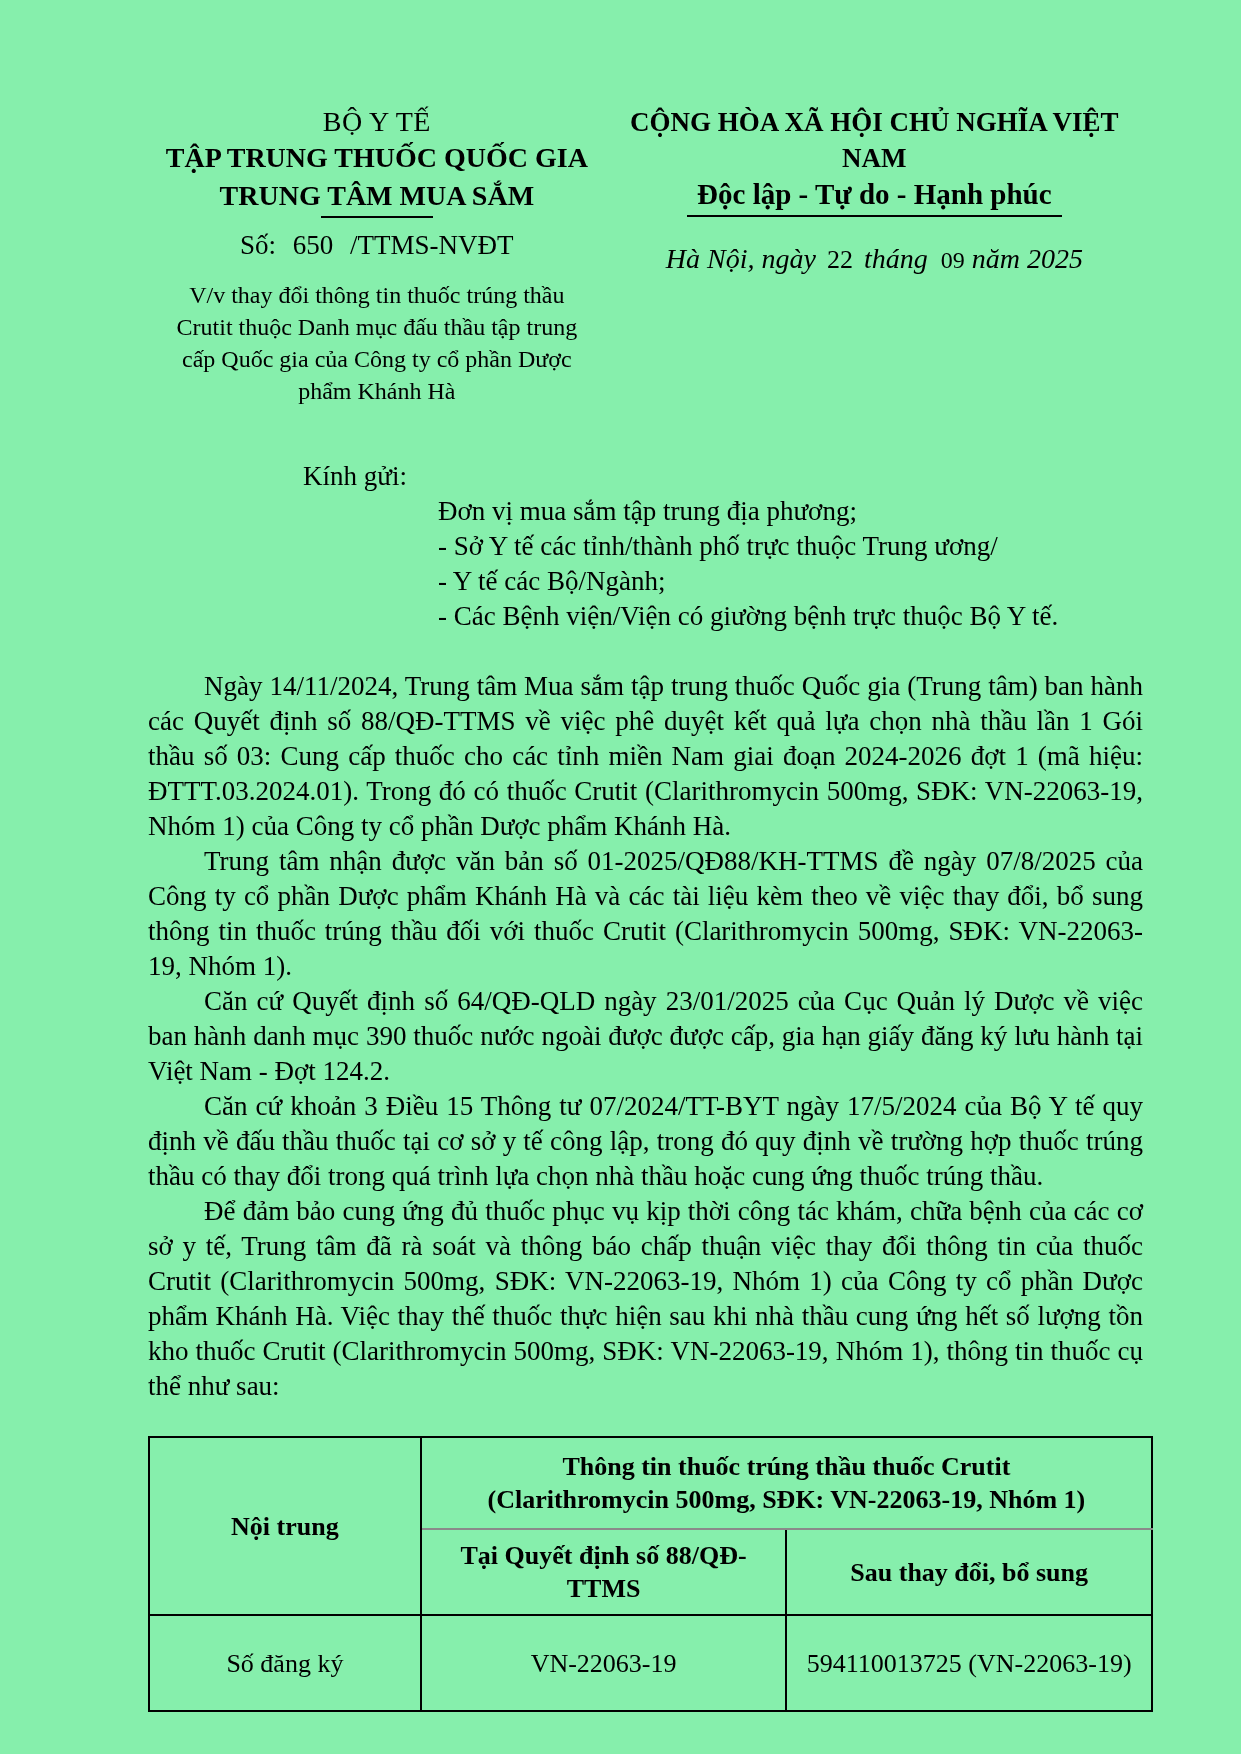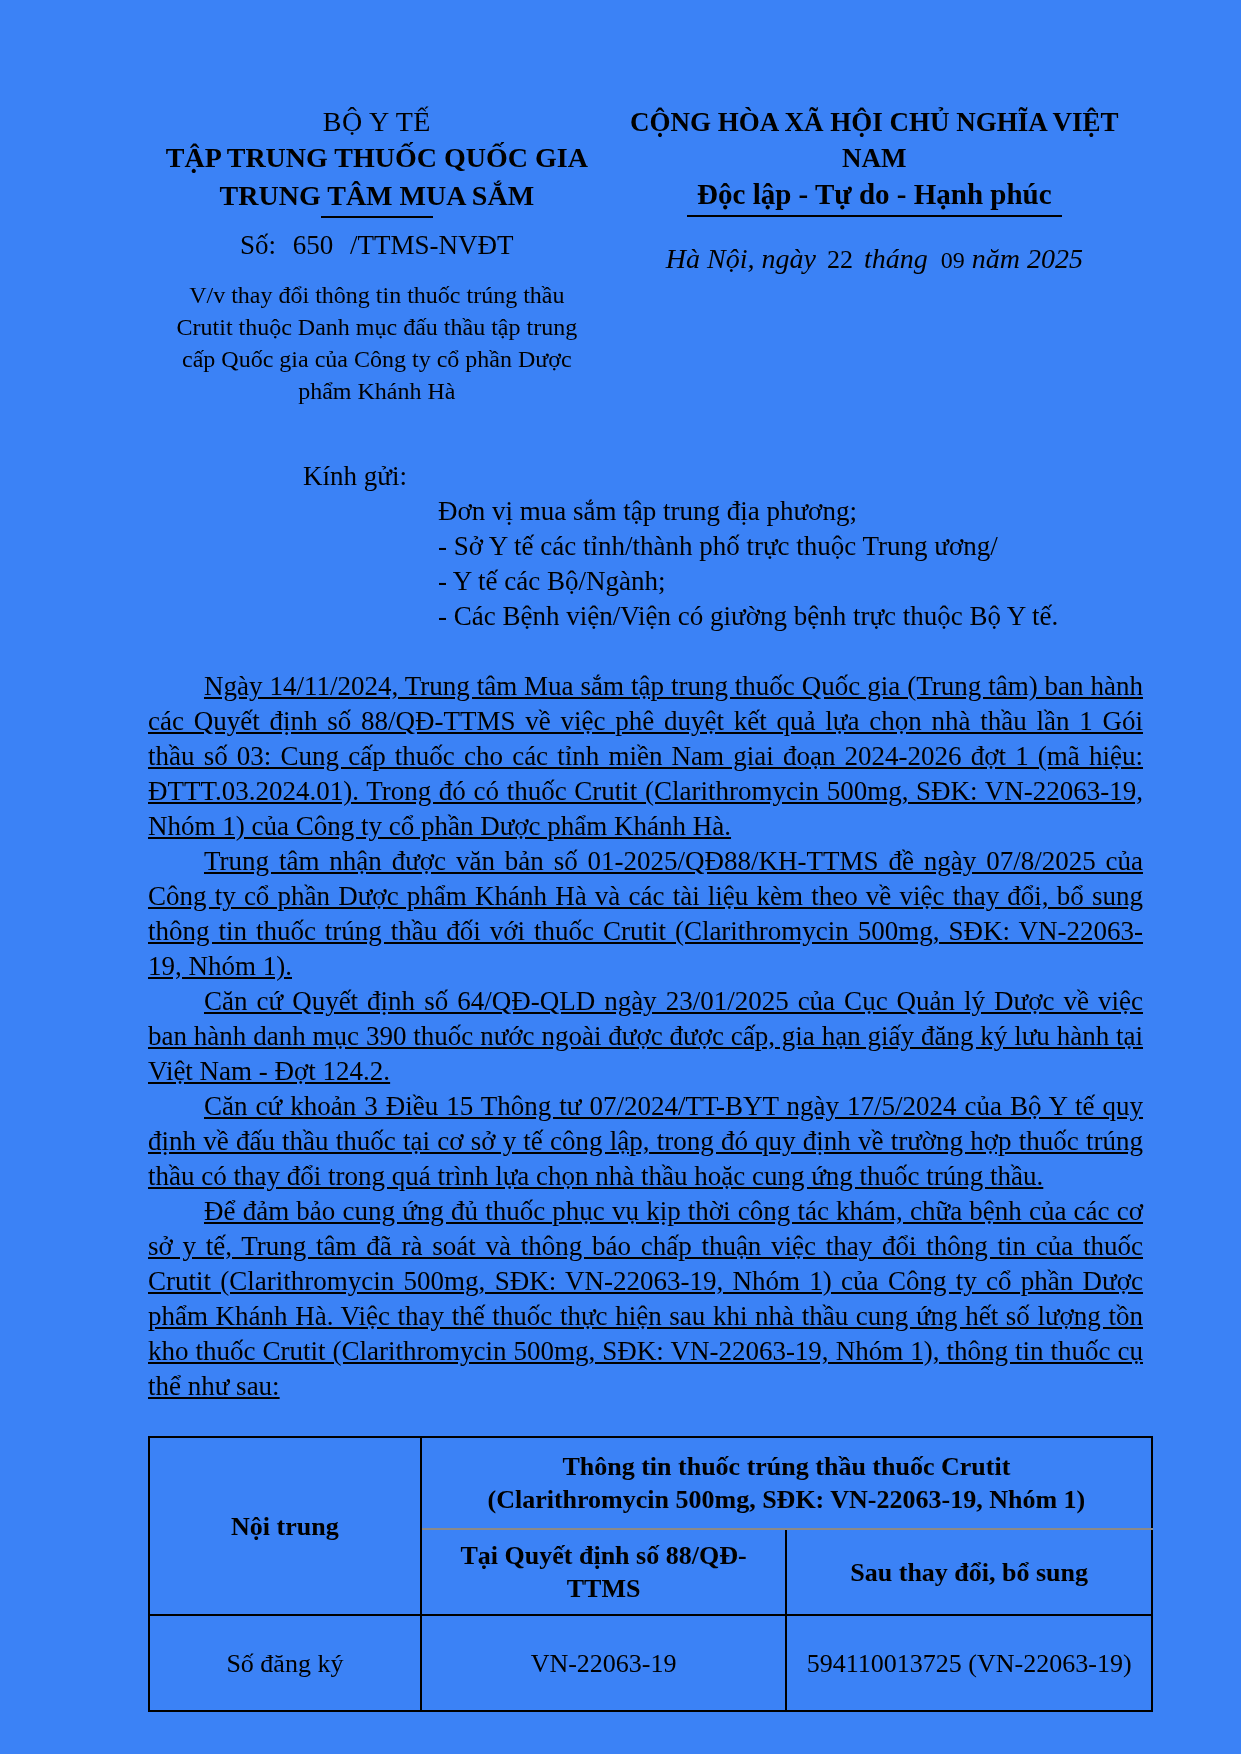--- a/index.html
+++ b/index.html
@@ -1,19 +1,19 @@
 <!DOCTYPE html>
 <html><head>
 <meta charset="utf-8">
 <style>
   html,body{margin:0;padding:0;background:#e8e8e8;}
   .page{
     position:relative;
     width:1241px;height:1754px;
-    background:#3b82f6;
+    background:#86efac;
     box-sizing:border-box;
     padding:104px 98px 0 148px;
     font-family:"Liberation Serif","DejaVu Serif",serif;
     color:#000;
     font-size:27px;
     line-height:35px;
   }
   
   .doc-header{display:flex;align-items:flex-start;}
   .header-left{width:46%;text-align:center;}
@@ -29,21 +29,21 @@
                  border-bottom:2px solid #000;padding:2px 10px 5px 10px;line-height:32px;}
   .date-line{font-style:italic;font-size:28px;margin-top:24px;}
   .date-line .fill{font-style:normal;font-size:26px;padding:0 4px;}
   .date-line .fill-month{font-style:normal;font-size:24px;padding-left:6px;}
   
   .salutation{margin:52px 0 0 155px;}
   .recipient-list{margin-left:290px;}
   .recipient-line{line-height:35px;}
   
   .body-text{margin-top:35px;}
-  .para{text-align:justify;text-indent:56px;line-height:35px;margin:0;text-decoration:underline;}
+  .para{text-align:justify;text-indent:56px;line-height:35px;margin:0;}
   
   .info-table{border-collapse:collapse;margin-top:32px;width:1005px;table-layout:fixed;}
   .info-table td{border:2px solid #000;text-align:center;vertical-align:middle;
                  font-size:26px;line-height:33px;padding:6px 8px;}
   .col-label{width:25.3%;}
   .col-before{width:40.4%;}
   .col-after{width:34.3%;}
   .cell-group{font-weight:bold;border-bottom:2px solid #8a8a8a !important;padding:12px 6px !important;}
   .cell-subhead{font-weight:bold;height:72px;}
   .cell-noidung{font-weight:bold;}

